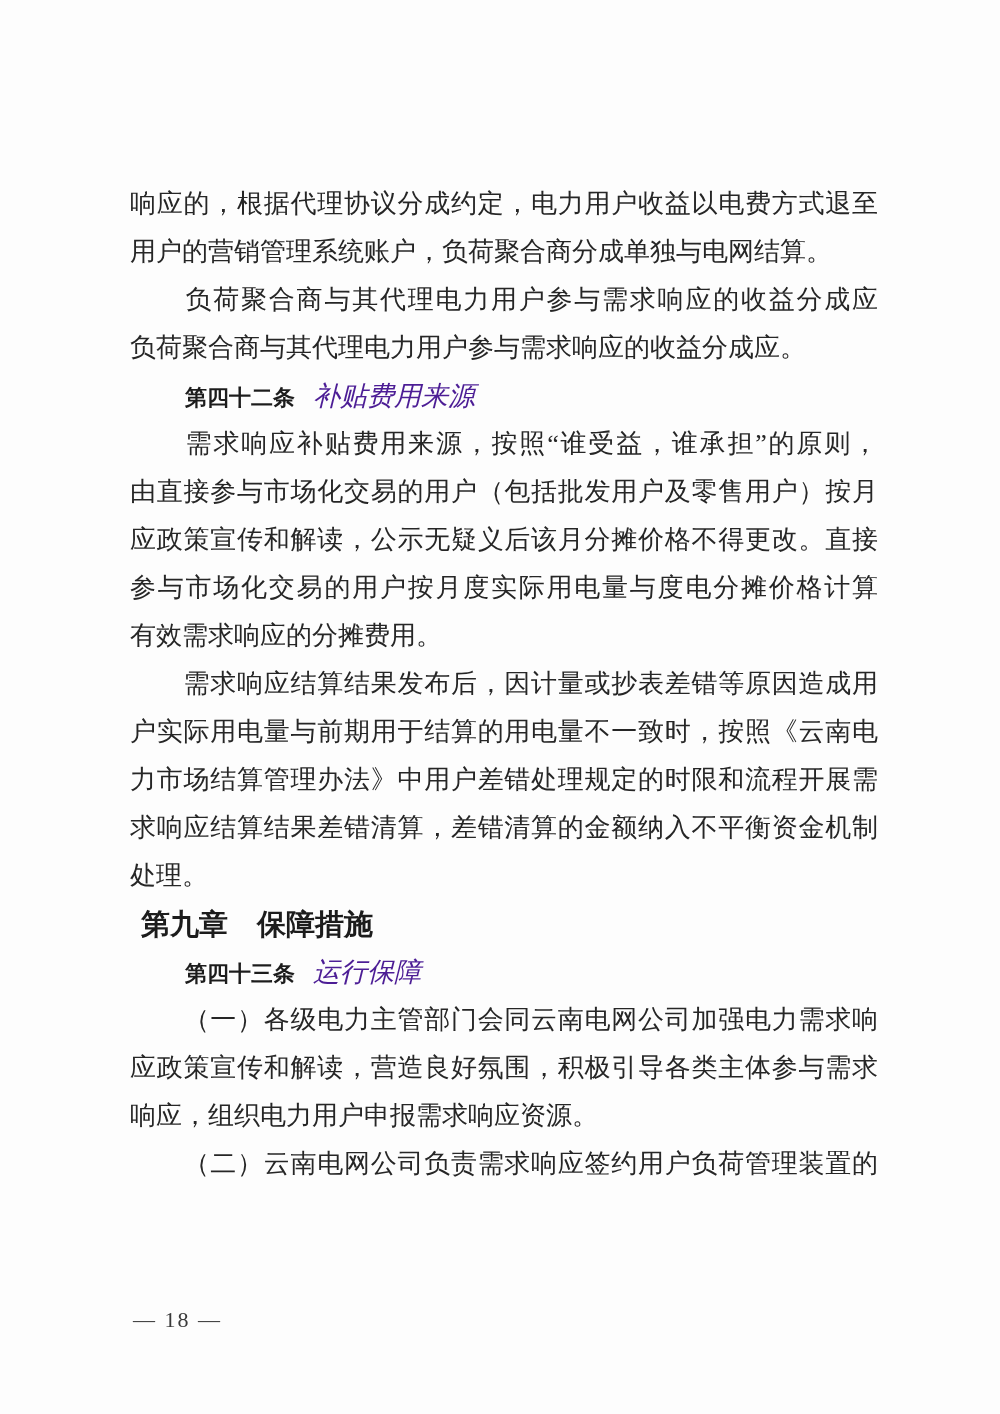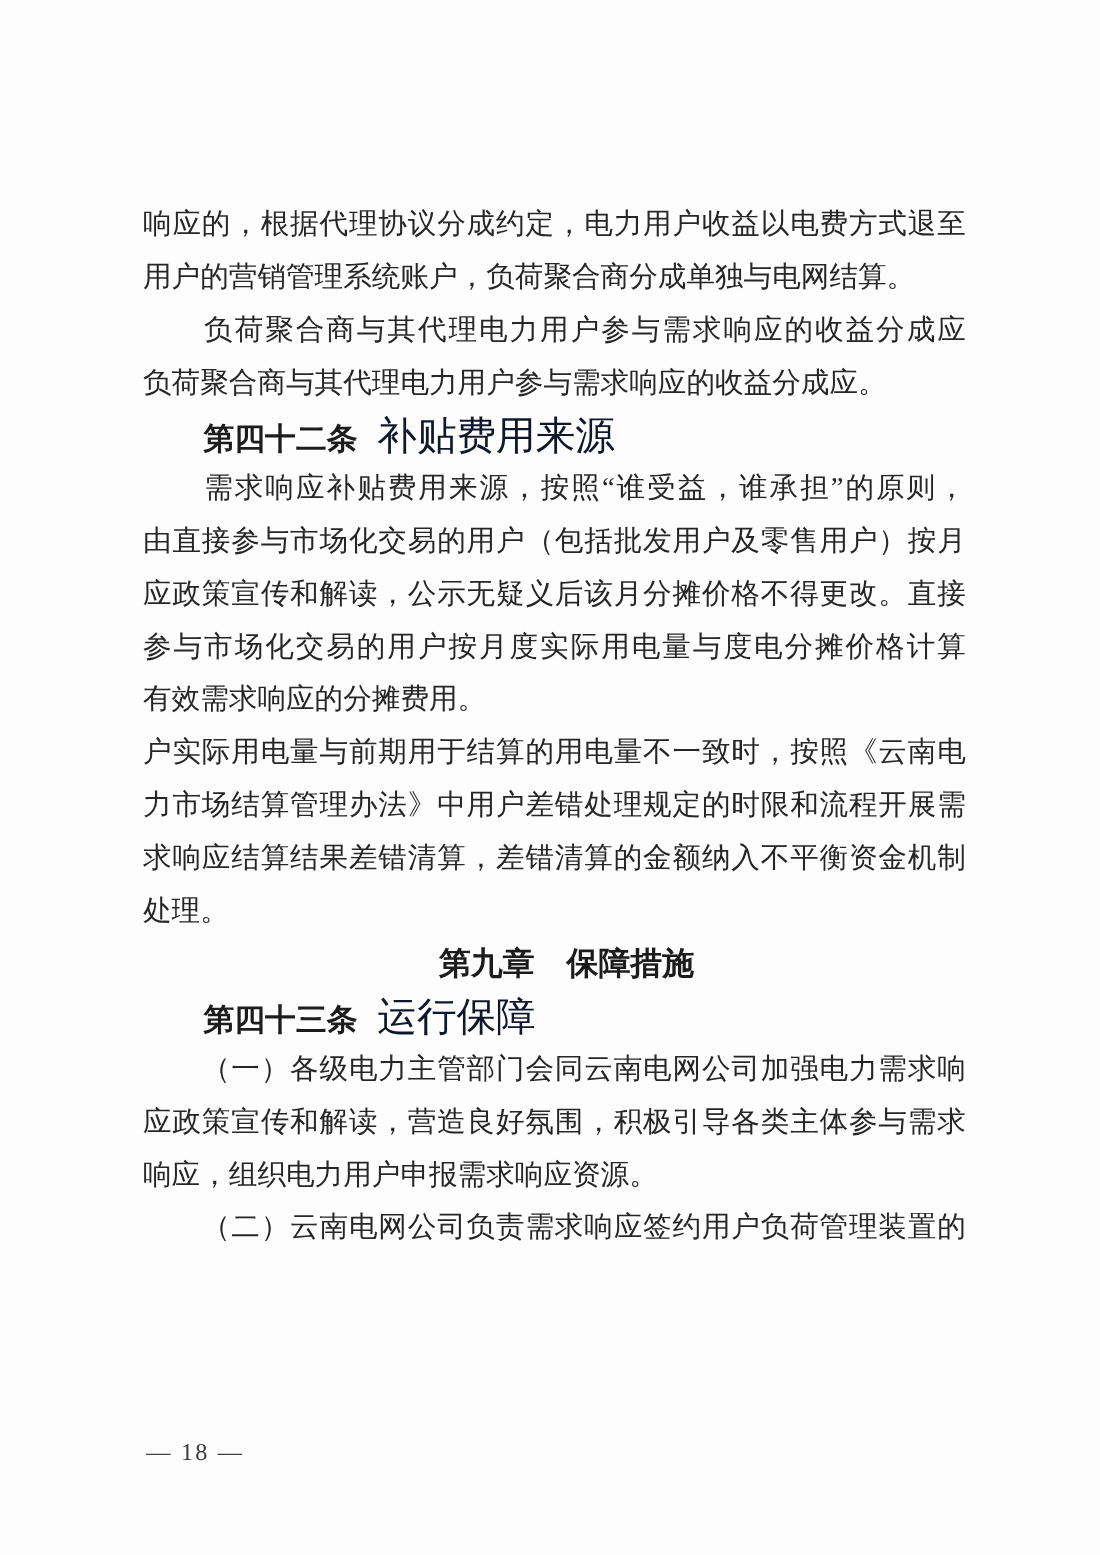--- a/index.html
+++ b/index.html
@@ -35,30 +35,31 @@
   .line.j {
     text-align: justify;
     text-align-last: justify;
   }
   .line.article {
     padding-left: 55px;
   }
   .term {
     font-family: "Liberation Sans", "DejaVu Sans", sans-serif;
     font-weight: 700;
-    font-size: 28px;
+    font-size: 22px;
     color: #1c1c1c;
   }
   .atitle {
     margin-left: 18px;
-    font-size: 36px;
-    color: #0f172a;
+    font-size: 27px;
+    color: #4c1d95;
+    font-style: italic;
   }
   .line.chapter {
-    text-align: center;
+    text-align: left;
     font-family: "Liberation Sans", "DejaVu Sans", sans-serif;
     font-weight: 700;
     font-size: 29px;
     color: #1c1c1c;
     transform: translateX(11px);
   }
   .footer {
     position: absolute;
     left: 133px;
     top: 1302px;
@@ -78,20 +79,21 @@
       <div class="line j">响应的，根据代理协议分成约定，电力用户收益以电费方式退至</div>
       <div class="line">用户的营销管理系统账户，负荷聚合商分成单独与电网结算。</div>
       <div class="line j">　　负荷聚合商与其代理电力用户参与需求响应的收益分成应</div>
       <div class="line">负荷聚合商与其代理电力用户参与需求响应的收益分成应。</div>
       <div class="line article"><span class="term">第四十二条</span><span class="atitle">补贴费用来源</span></div>
       <div class="line j">　　需求响应补贴费用来源，按照“谁受益，谁承担”的原则，</div>
       <div class="line j">由直接参与市场化交易的用户（包括批发用户及零售用户）按月</div>
       <div class="line j">应政策宣传和解读，公示无疑义后该月分摊价格不得更改。直接</div>
       <div class="line j">参与市场化交易的用户按月度实际用电量与度电分摊价格计算</div>
       <div class="line">有效需求响应的分摊费用。</div>
+      <div class="line j">　　需求响应结算结果发布后，因计量或抄表差错等原因造成用</div>
       <div class="line j">户实际用电量与前期用于结算的用电量不一致时，按照《云南电</div>
       <div class="line j">力市场结算管理办法》中用户差错处理规定的时限和流程开展需</div>
       <div class="line j">求响应结算结果差错清算，差错清算的金额纳入不平衡资金机制</div>
       <div class="line">处理。</div>
       <div class="line chapter">第九章　保障措施</div>
       <div class="line article"><span class="term">第四十三条</span><span class="atitle">运行保障</span></div>
       <div class="line j">　　（一）各级电力主管部门会同云南电网公司加强电力需求响</div>
       <div class="line j">应政策宣传和解读，营造良好氛围，积极引导各类主体参与需求</div>
       <div class="line">响应，组织电力用户申报需求响应资源。</div>
       <div class="line j">　　（二）云南电网公司负责需求响应签约用户负荷管理装置的</div>

